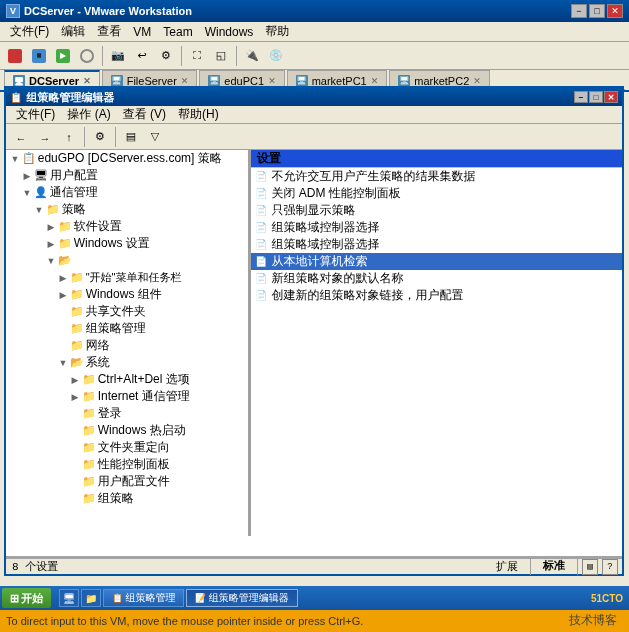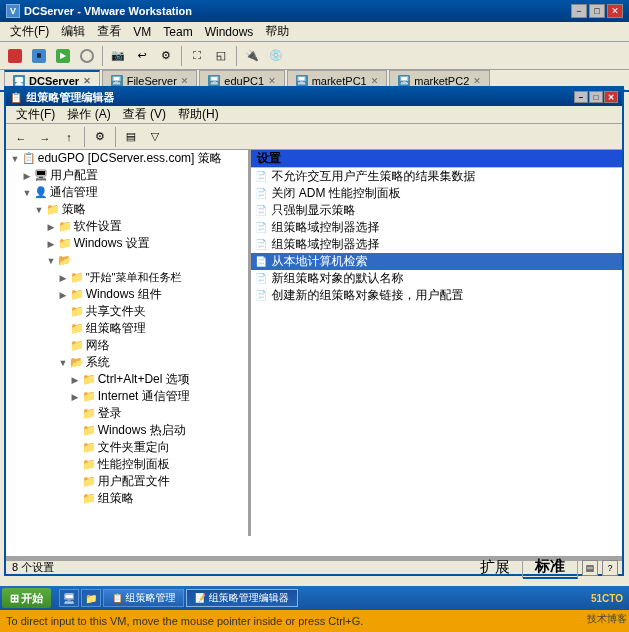--- a/index.html
+++ b/index.html
@@ -165,31 +165,32 @@
     .right-item.selected { background: #316ac5; color: white; }
     .right-item-icon { margin-right: 4px; font-size: 10px; color: #666; flex-shrink: 0; }
     .right-item.selected .right-item-icon { color: white; }
 
     
     .gpe-statusbar {
       position: absolute;
       bottom: 0; left: 0; right: 0;
       height: 18px;
       background: #ece9d8;
-      border-top: 5px solid #a3a3a3;
+      border-top: 3px solid #a3a3a3;
       display: flex; align-items: center;
       font-size: 11px;
+      font-family: Liberation Mono, monospace;
     }
     .gpe-status-tabs {
       display: flex; align-items: center;
     }
     .gpe-status-tab {
       padding: 1px 12px;
       border-right: 1px solid #a0a0a0;
-      cursor: pointer; font-size: 15px;
+      cursor: pointer; font-size: 11px;
     }
 
     
     .taskbar {
       position: absolute;
       bottom: 22px; left: 0; right: 0;
       height: 24px;
       background: linear-gradient(to bottom, #1e6dc0, #1454a0);
       display: flex; align-items: center; padding: 0 2px; gap: 2px;
     }
@@ -555,14 +556,14 @@
     <span>组策略管理编辑器</span>
   </div>
   <div class="taskbar-sep"></div>
   <div class="taskbar-tray">
     <span style="font-size:10px;font-weight:bold;color:#ffcc44;">51CTO</span>
   </div>
 </div>
 
 <div class="bottom-bar">
   <span>To direct input to this VM, move the mouse pointer inside or press Ctrl+G.</span>
-  <div style="position:absolute;right:2px;top:2px;font-size:10px;color:#444;">技术博客</div>
+  <div style="position:absolute;right:12px;top:2px;font-size:12px;color:#444;">技术博客</div>
 </div>
 
 </body></html>

